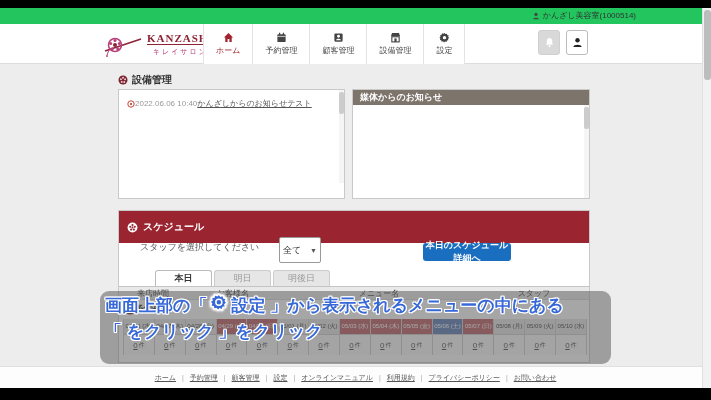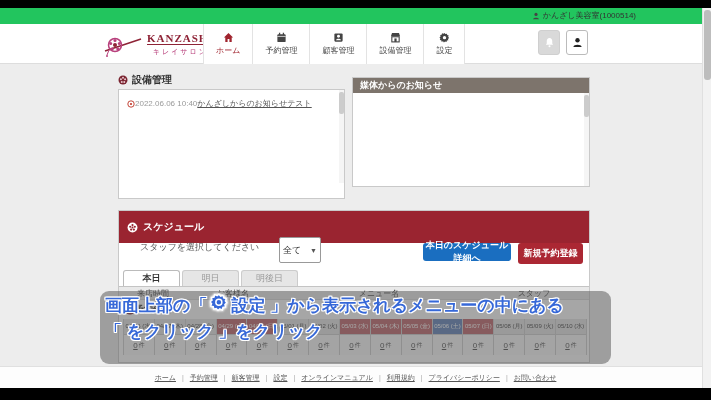--- a/index.html
+++ b/index.html
@@ -35,21 +35,21 @@
   .scrollbar { position:absolute; right:0; top:8px; width:9px; height:380px; background:#f2f2f2; border-left:1px solid #e0e0e0; }
   .scroll-thumb { position:absolute; left:1px; top:2px; width:7px; height:70px; background:#bdbdbd; border-radius:3px; }
 
   
   .section-title { position:absolute; display:flex; align-items:center; gap:4px; font-size:10px; font-weight:bold; color:#333; }
   .st-notice { left:118px; top:73px; }
 
   
   .card { position:absolute; background:#fff; border:1px solid #c9c9c9; }
   .card-notice-kanzashi { left:118px; top:89px; width:227px; height:110px; }
-  .card-notice-media { left:352px; top:77px; width:238px; height:110px; }
+  .card-notice-media { left:352px; top:89px; width:238px; height:110px; }
   .card-head { height:15px; padding:1px 7px; font-size:9px; font-weight:bold; color:#fff; display:flex; align-items:center; }
   .head-red { background:#9a2430; }
   .head-gray { background:#7d746c; }
   .card-body { position:relative; height:calc(100% - 15px); overflow:hidden; }
   .inner-scroll { position:absolute; right:0; top:0; width:5px; height:100%; background:#f5f5f5; }
   .inner-thumb { position:absolute; left:0; top:2px; width:5px; height:22px; background:#ccc; border-radius:2px; }
   .notice-row { display:flex; align-items:center; padding:8px 8px 0 8px; font-size:8px; }
   .notice-date { color:#9a9a9a; }
   .notice-link { color:#555; text-decoration:underline; cursor:pointer; }
 
@@ -58,21 +58,21 @@
   .sched-head { height:18px; background:#9a2430; color:#fff; display:flex; align-items:center; gap:5px; padding:16px 8px; font-size:10px; font-weight:bold; }
   .staff-label { position:absolute; left:21px; top:30px; font-size:9px; color:#555; }
   .staff-select { position:absolute; left:160px; top:26px; width:42px; height:15px; border:1px solid #999; border-radius:2px; background:#fff; font-size:9px; color:#333; display:flex; align-items:center; justify-content:space-between; padding:12px 3px; cursor:pointer; }
   .staff-select .arrow { font-size:7px; color:#555; }
   .btn { position:absolute; border:none; border-radius:3px; color:#fff; font-size:9px; font-weight:bold; cursor:pointer; display:flex; align-items:center; justify-content:center; font-family:inherit; }
   .btn-blue { left:304px; top:32px; width:88px; height:18px; background:#1a6ec0; }
   .btn-red { left:399px; top:32px; width:65px; height:21px; background:#ab2733; }
 
   .tabs { position:absolute; left:4px; top:59px; display:flex; height:16px; }
   .tab { width:57px; display:flex; align-items:center; justify-content:center; font-size:9px; color:#999; background:#e6e6e6; border:1px solid #ccc; border-bottom:none; border-radius:3px 3px 0 0; margin-right:2px; cursor:pointer; }
-  .tab.active { background:#fff; color:#333; font-weight:bold; border-color:#bbb; position:relative; z-index:2; }
+  .tab.active { background:#fff; color:#333; font-weight:bold; border-color:#bbb; position:relative; z-index:2;margin-left:32px; }
   .tab-underline { position:absolute; left:0; top:75px; width:100%; border-top:1px solid #c4c4c4; }
 
   .sched-table-head { position:absolute; left:0; top:76px; width:100%; height:13px; background:#e9e9e9; border-bottom:1px solid #d7d7d7; display:flex; font-size:8px; color:#333; }
   .th { display:flex; align-items:center; justify-content:center; }
   .th-time { width:68px; } .th-name { width:92px; } .th-staff { width:110px; } .th-menu { flex:1; }
 
   .sub-title { position:absolute; left:6px; top:92px; display:flex; align-items:center; font-size:9px; font-weight:bold; color:#333; }
 
   
   .date-strip { position:absolute; left:4px; top:108px; width:464px; height:36px; display:flex; border-left:1px solid #ccc; }
@@ -241,21 +241,20 @@
       <span>スケジュール</span>
     </div>
 
     <span class="staff-label">スタッフを選択してください</span>
     <div class="staff-select">
       <span>全て</span>
       <span class="arrow">▼</span>
     </div>
 
     <button class="btn btn-blue">本日のスケジュール詳細へ</button>
-    <button class="btn btn-red">新規予約登録</button>
 
     <div class="tabs">
       <div class="tab active">本日</div>
       <div class="tab">明日</div>
       <div class="tab">明後日</div>
     </div>
     <div class="tab-underline"></div>
 
     <div class="sched-table-head">
       <div class="th th-time">来店時間</div>

